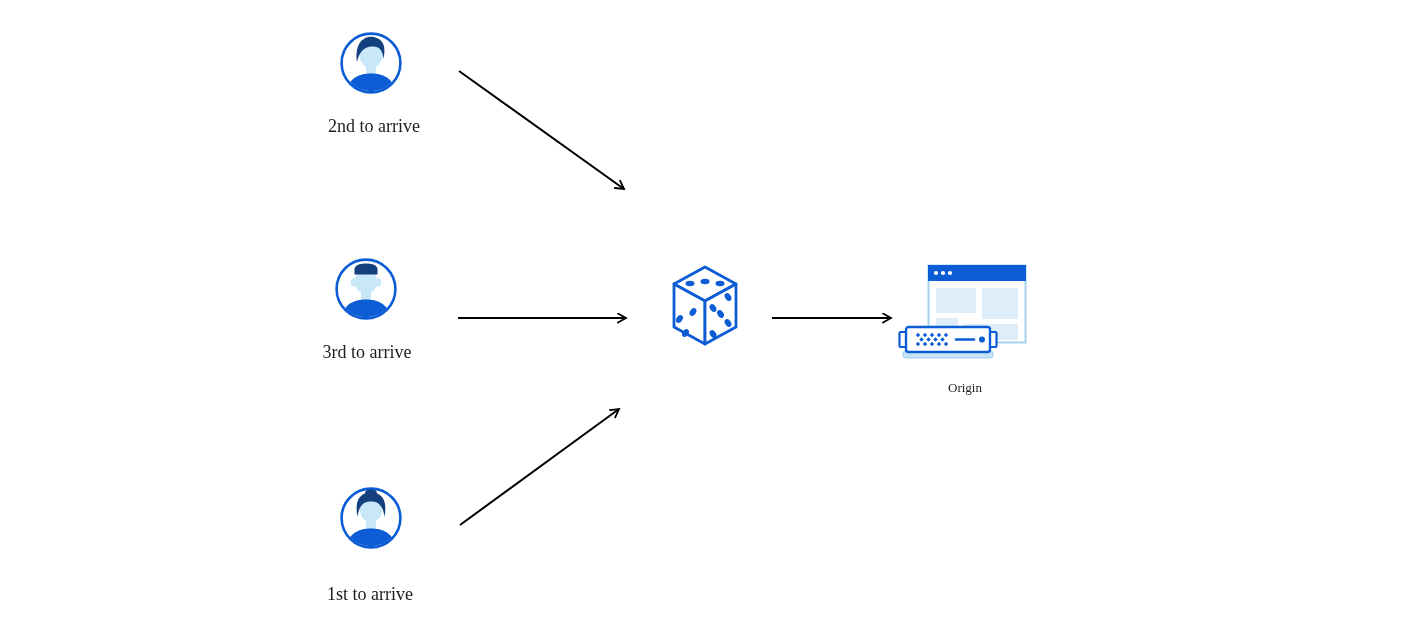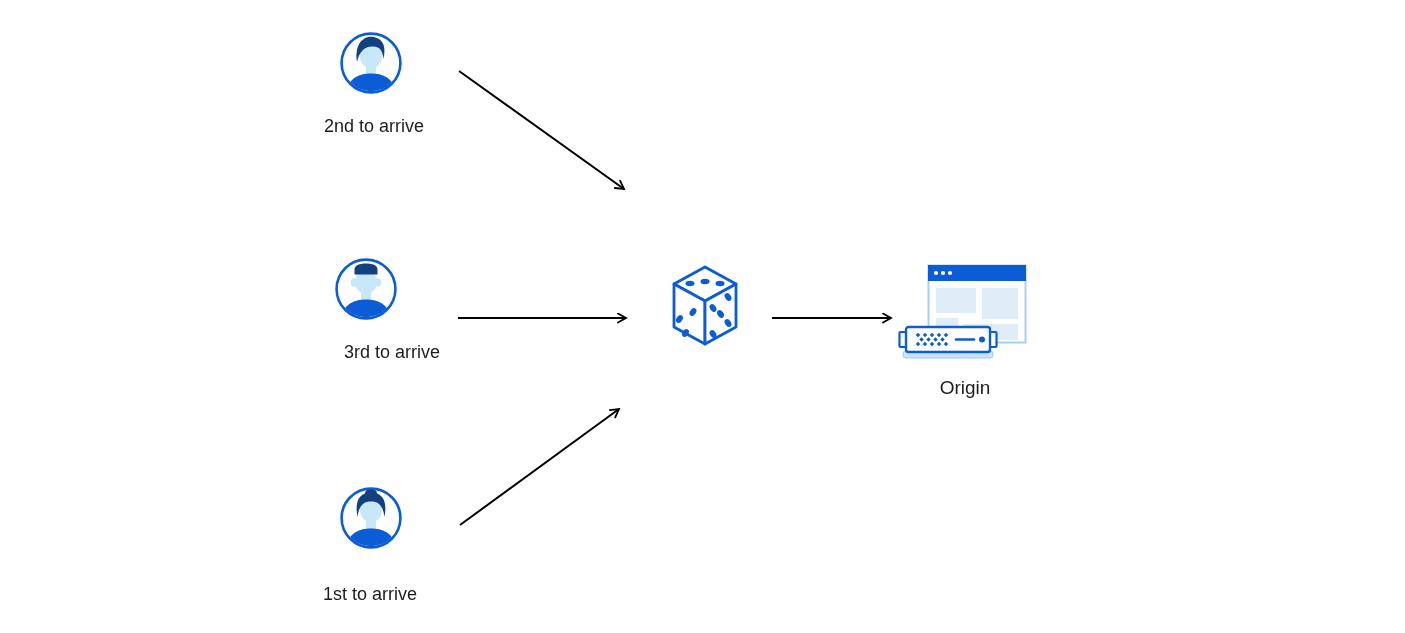--- a/index.html
+++ b/index.html
@@ -11,32 +11,32 @@
     --server-base-blue:#c9e4f7;
     --arrow-black:#000000;
     --label-text:#1d1d1f;
   }
   html,body{margin:0;padding:0;background:var(--background);}
   .canvas{
     position:relative;
     width:1287px;height:633px;
     background:var(--background);
     overflow:hidden;
-    font-family:Liberation Sans, sans-serif;
+    font-family:Liberation Serif, serif;
   }
   .arrows{position:absolute;left:0;top:0;z-index:1;}
   .node{position:absolute;z-index:2;}
   .node-label{
     position:absolute;z-index:2;
     transform:translateX(-50%);
     font-size:18px;line-height:22px;
     color:var(--label-text);
     white-space:nowrap;text-align:center;
   }
-  .origin-label{font-size:19px;}
+  .origin-label{font-size:13px;}
   
   .f-white{fill:#ffffff}
   .f-blue{fill:var(--primary-blue)}
   .s-blue{stroke:var(--primary-blue)}
   .f-skin{fill:var(--light-skin-blue)}
   .f-hair{fill:var(--dark-hair-blue)}
   .f-panel{fill:var(--panel-blue)}
   .f-base{fill:var(--server-base-blue)}
   .window-frame{stroke:#a5d0ee}
   .base-frame{stroke:#9ecbed}
@@ -87,21 +87,21 @@
       <g clip-path="url(#clipB)">
         <rect x="26" y="30" width="10" height="12" class="f-skin"></rect>
         <ellipse cx="19" cy="24.5" rx="3.3" ry="4.3" class="f-skin"></ellipse>
         <ellipse cx="43" cy="24.5" rx="3.3" ry="4.3" class="f-skin"></ellipse>
         <ellipse cx="31" cy="23.5" rx="11" ry="12.5" class="f-skin"></ellipse>
         <path class="f-hair" d="M19.5,16.5 L42.5,16.5 L42.5,11.5 C42.5,7.5 38,5.5 31,5.5 C24,5.5 19.5,7.5 19.5,11.5 Z"></path>
         <path class="f-blue" d="M6,62 C8,46 19,41.5 31,41.5 C43,41.5 54,46 56,62 Z"></path>
       </g>
     </svg>
   </div>
-  <div class="node-label" style="left:392px;top:341px;">3rd to arrive</div>
+  <div class="node-label" style="left:367px;top:341px;">3rd to arrive</div>
 
   <div class="node" style="left:340px;top:487px;">
     <svg width="62" height="62" viewBox="0 0 62 62">
       <defs>
           <clipPath id="clipC">
             <circle cx="31" cy="31" r="28.2"></circle>
           </clipPath>
         </defs>
       <circle cx="31" cy="31" r="29.4" class="f-white s-blue" stroke-width="2.6"></circle>
       <g clip-path="url(#clipC)">

